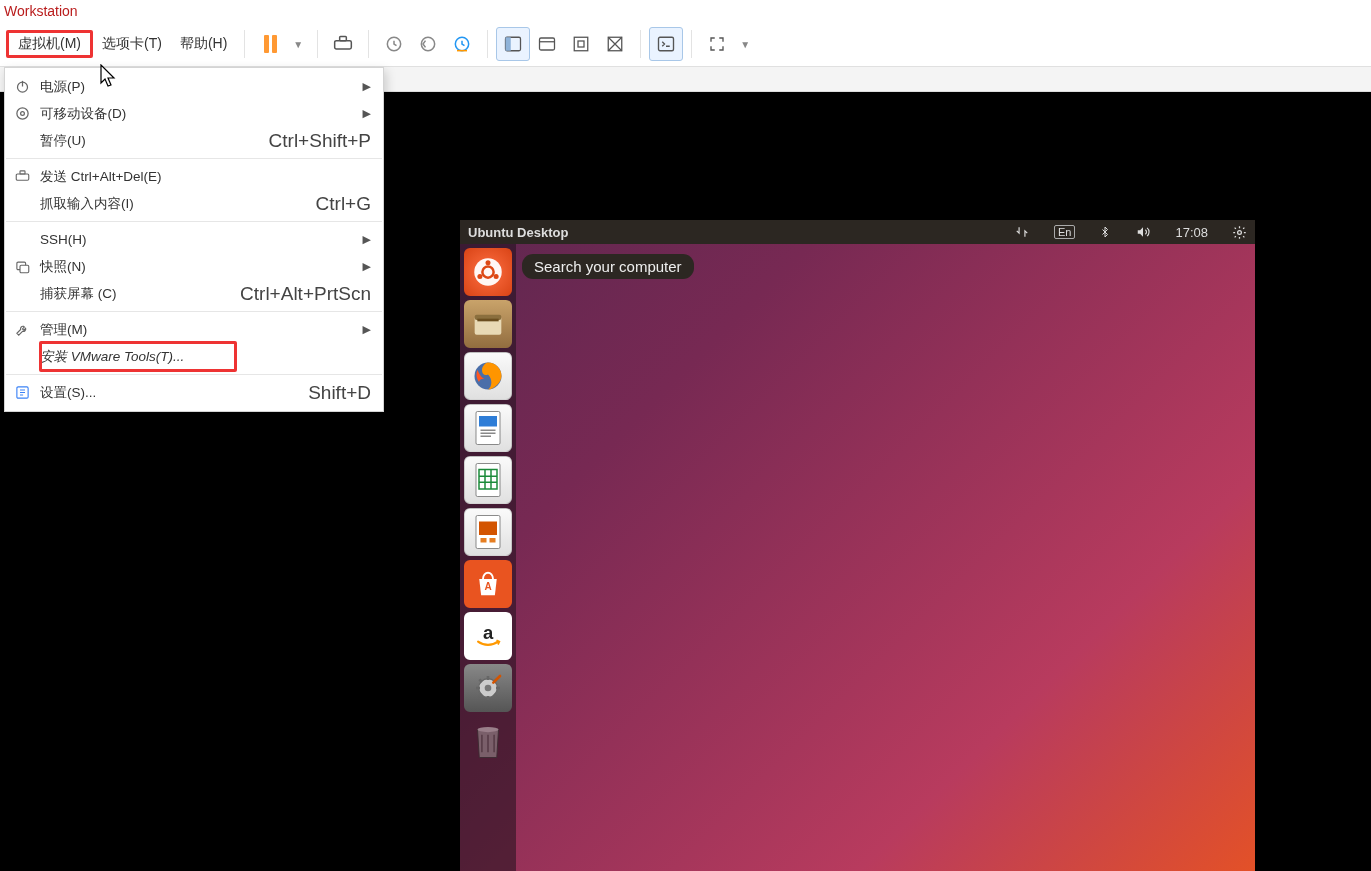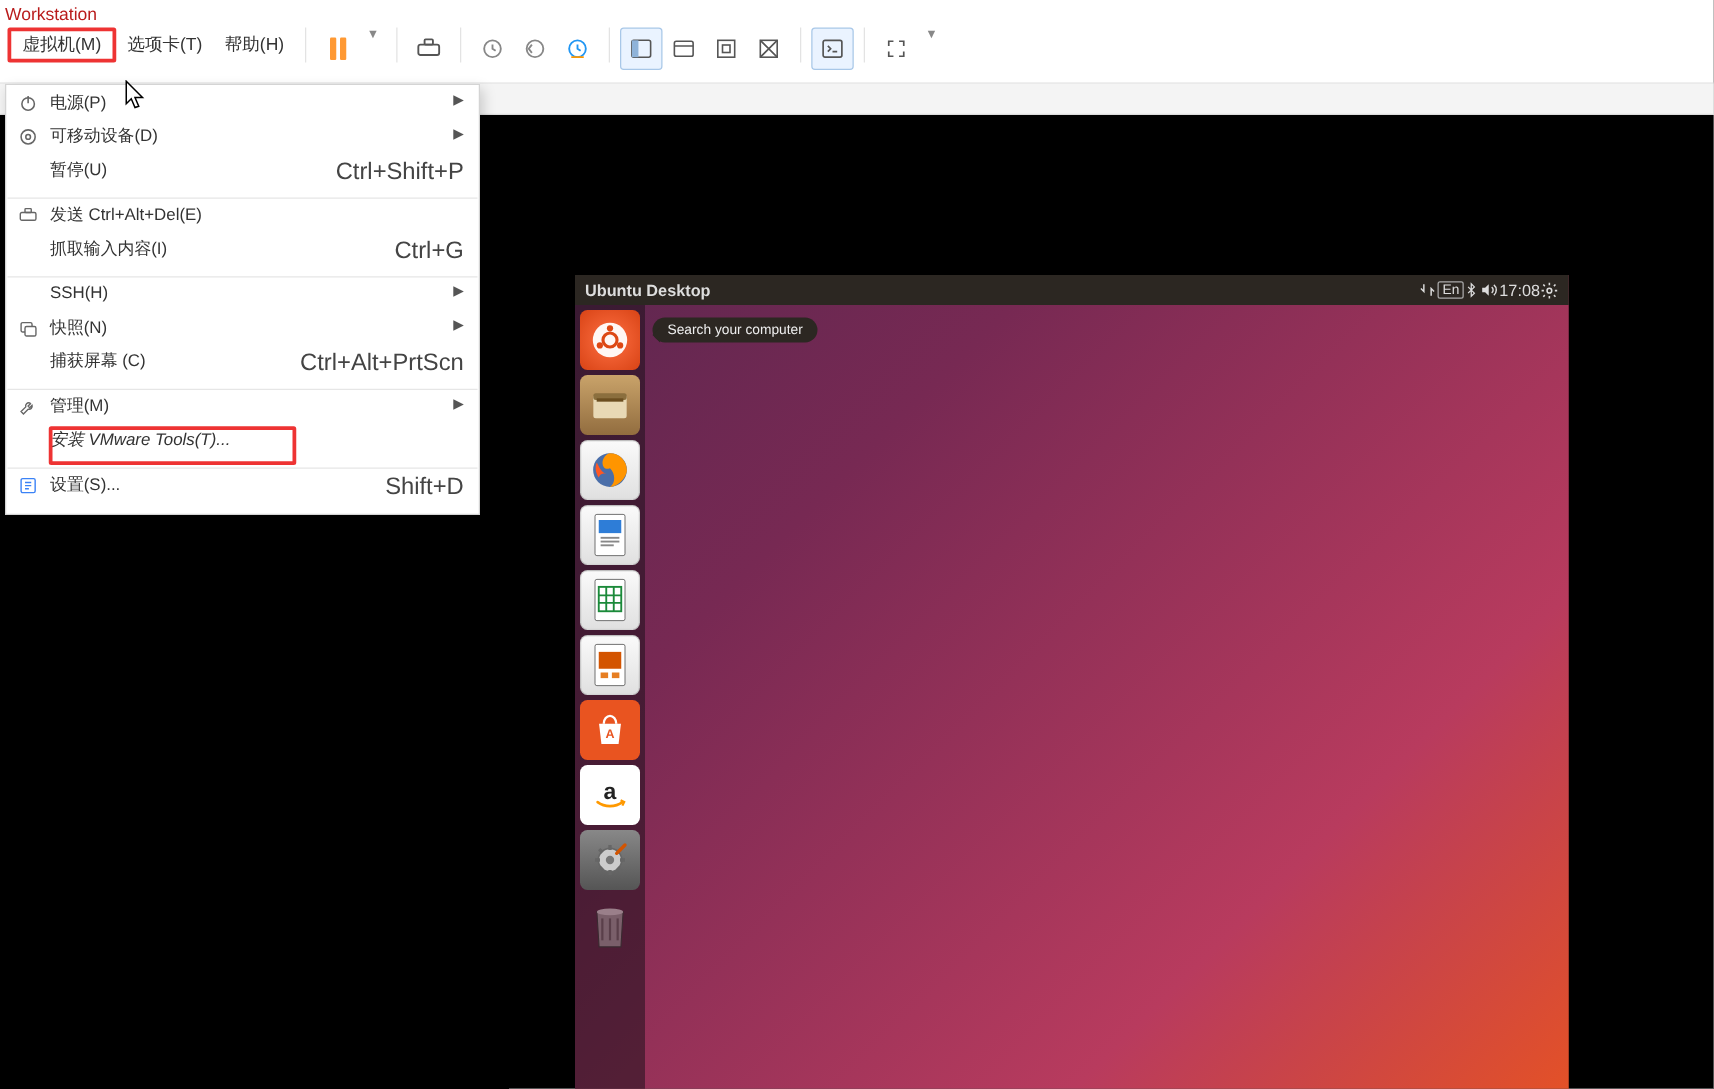--- a/index.html
+++ b/index.html
@@ -1,46 +1,46 @@
 <!DOCTYPE html>
 <html><head>
 <meta charset="utf-8">
 <style>
   * { box-sizing: border-box; margin: 0; padding: 0; }
   body { font-family: "Segoe UI", Tahoma, sans-serif; font-size: 13px; background:#fff; color:#222; width:1371px; height:871px; overflow:hidden; position:relative;}
   .title-bar { height:22px; padding:0 4px; font-size:14px; color:#b91c1c; display:flex; align-items:center;}
-  .menu-bar { height:45px; display:flex; align-items:flex-start; border-bottom:1px solid #e0e0e0; padding:0 6px; gap:0;}
+  .menu-bar { height:45px; display:flex; align-items:center; border-bottom:1px solid #e0e0e0; padding:0 6px; gap:0;}
   .menu-txt { height:28px; padding:0 9px; display:flex; align-items:center; font-size:14px; cursor:pointer; color:#333;}
   .menu-txt.highlight { border:3px solid #e33; border-radius:2px;}
   .tb-sep { width:1px; height:28px; background:#e3e3e3; margin:0 8px;}
   .tb-btn { width:34px; height:34px; display:flex; align-items:center; justify-content:center; cursor:pointer; border-radius:3px;}
   .dd-caret { font-size:10px; color:#888; padding:0 6px; cursor:pointer;}
   .pause-ico { display:flex; gap:3px;}
   .pause-ico span { width:5px; height:18px; background:#ff9933; border-radius:1px;}
   .dropdown-menu { position:absolute; top:67px; left:4px; width:380px; background:#fff; border:1px solid #d4d4d4; box-shadow:2px 4px 10px rgba(0,0,0,.18); padding:5px 0; z-index:50;}
-  .dm-row { height:27px; display:flex; align-items:flex-start; padding:0 12px 0 8px; font-size:13.5px; color:#333; cursor:pointer; gap:9px;}
+  .dm-row { height:27px; display:flex; align-items:center; padding:0 12px 0 8px; font-size:13.5px; color:#333; cursor:pointer; gap:9px;}
   .dm-ico { width:18px; height:18px; display:flex; align-items:center; justify-content:center; color:#555;}
   .dm-label {flex:1;}
   .dm-accel { color:#444; font-size:19px;}
   .dm-arrow { font-size:11px; color:#555; margin-left:auto;}
   .dm-sep { height:1px; background:#e6e6e6; margin:4px 1px;}
   .dm-highlight { position:relative;font-style:italic;}
   .dm-highlight::after{content:"";position:absolute;inset:-2px 146px -2px 34px;border:3px solid #e33;border-radius:2px;pointer-events:none;}
   .tab-strip { height:25px; background:#f4f4f4; border-bottom:1px solid #dcdcdc;}
   .vm-area { position:absolute; top:92px; left:0; right:0; bottom:0; background:#000;}
   .guest { position:absolute; top:128px; left:460px; width:795px; height:706px; background:linear-gradient(135deg,#5e2750 0%,#772953 25%,#b83b5e 70%,#e95420 100%);}
   .gnome-bar { height:24px; background:#2c2722; color:#ddd; display:flex; align-items:center; padding:0 8px; font-size:13px; font-weight:600;}
   .gb-title{flex:1;}
-  .gb-ind { display:flex; gap:0; align-items:center; font-size:13px; font-weight:400;}
+  .gb-ind { display:flex; gap:24px; align-items:center; font-size:13px; font-weight:400;}
   .gb-ind .ind { display:flex; align-items:center; justify-content:center; color:#ddd;}
   .launcher { position:absolute; top:24px; left:0; width:56px; bottom:0; background:rgba(30,16,27,.55); display:flex; flex-direction:column; align-items:center; padding-top:4px; gap:4px;}
   .l-btn { width:48px; height:48px; border-radius:6px; display:flex; align-items:center; justify-content:center; cursor:pointer;}
   .l-btn.dash { background:radial-gradient(circle,#ff7043 0%,#d84315 100%);}
   .l-btn.generic { background:linear-gradient(#fafafa,#e0e0e0); border:1px solid rgba(0,0,0,.15);}
-  .tooltip { position:absolute; top:34px; left:62px; background:#2c2722; color:#eee; font-size:11px; padding:4px 12px; border-radius:11px; white-space:nowrap;}
+  .tooltip { position:absolute; top:34px; left:62px; background:#2c2722; color:#eee; font-size:15px; padding:4px 12px; border-radius:11px; white-space:nowrap;}
   .tooltip::before{content:"";position:absolute;left:-6px;top:8px;border:6px solid transparent;border-right-color:#2c2722;}
   .cursor{position:absolute;top:64px;left:100px;z-index:60;}
   svg { display:block;}
 </style>
 </head>
 <body>
 
 <div class="title-bar">Workstation</div>
 
 <div class="menu-bar">

